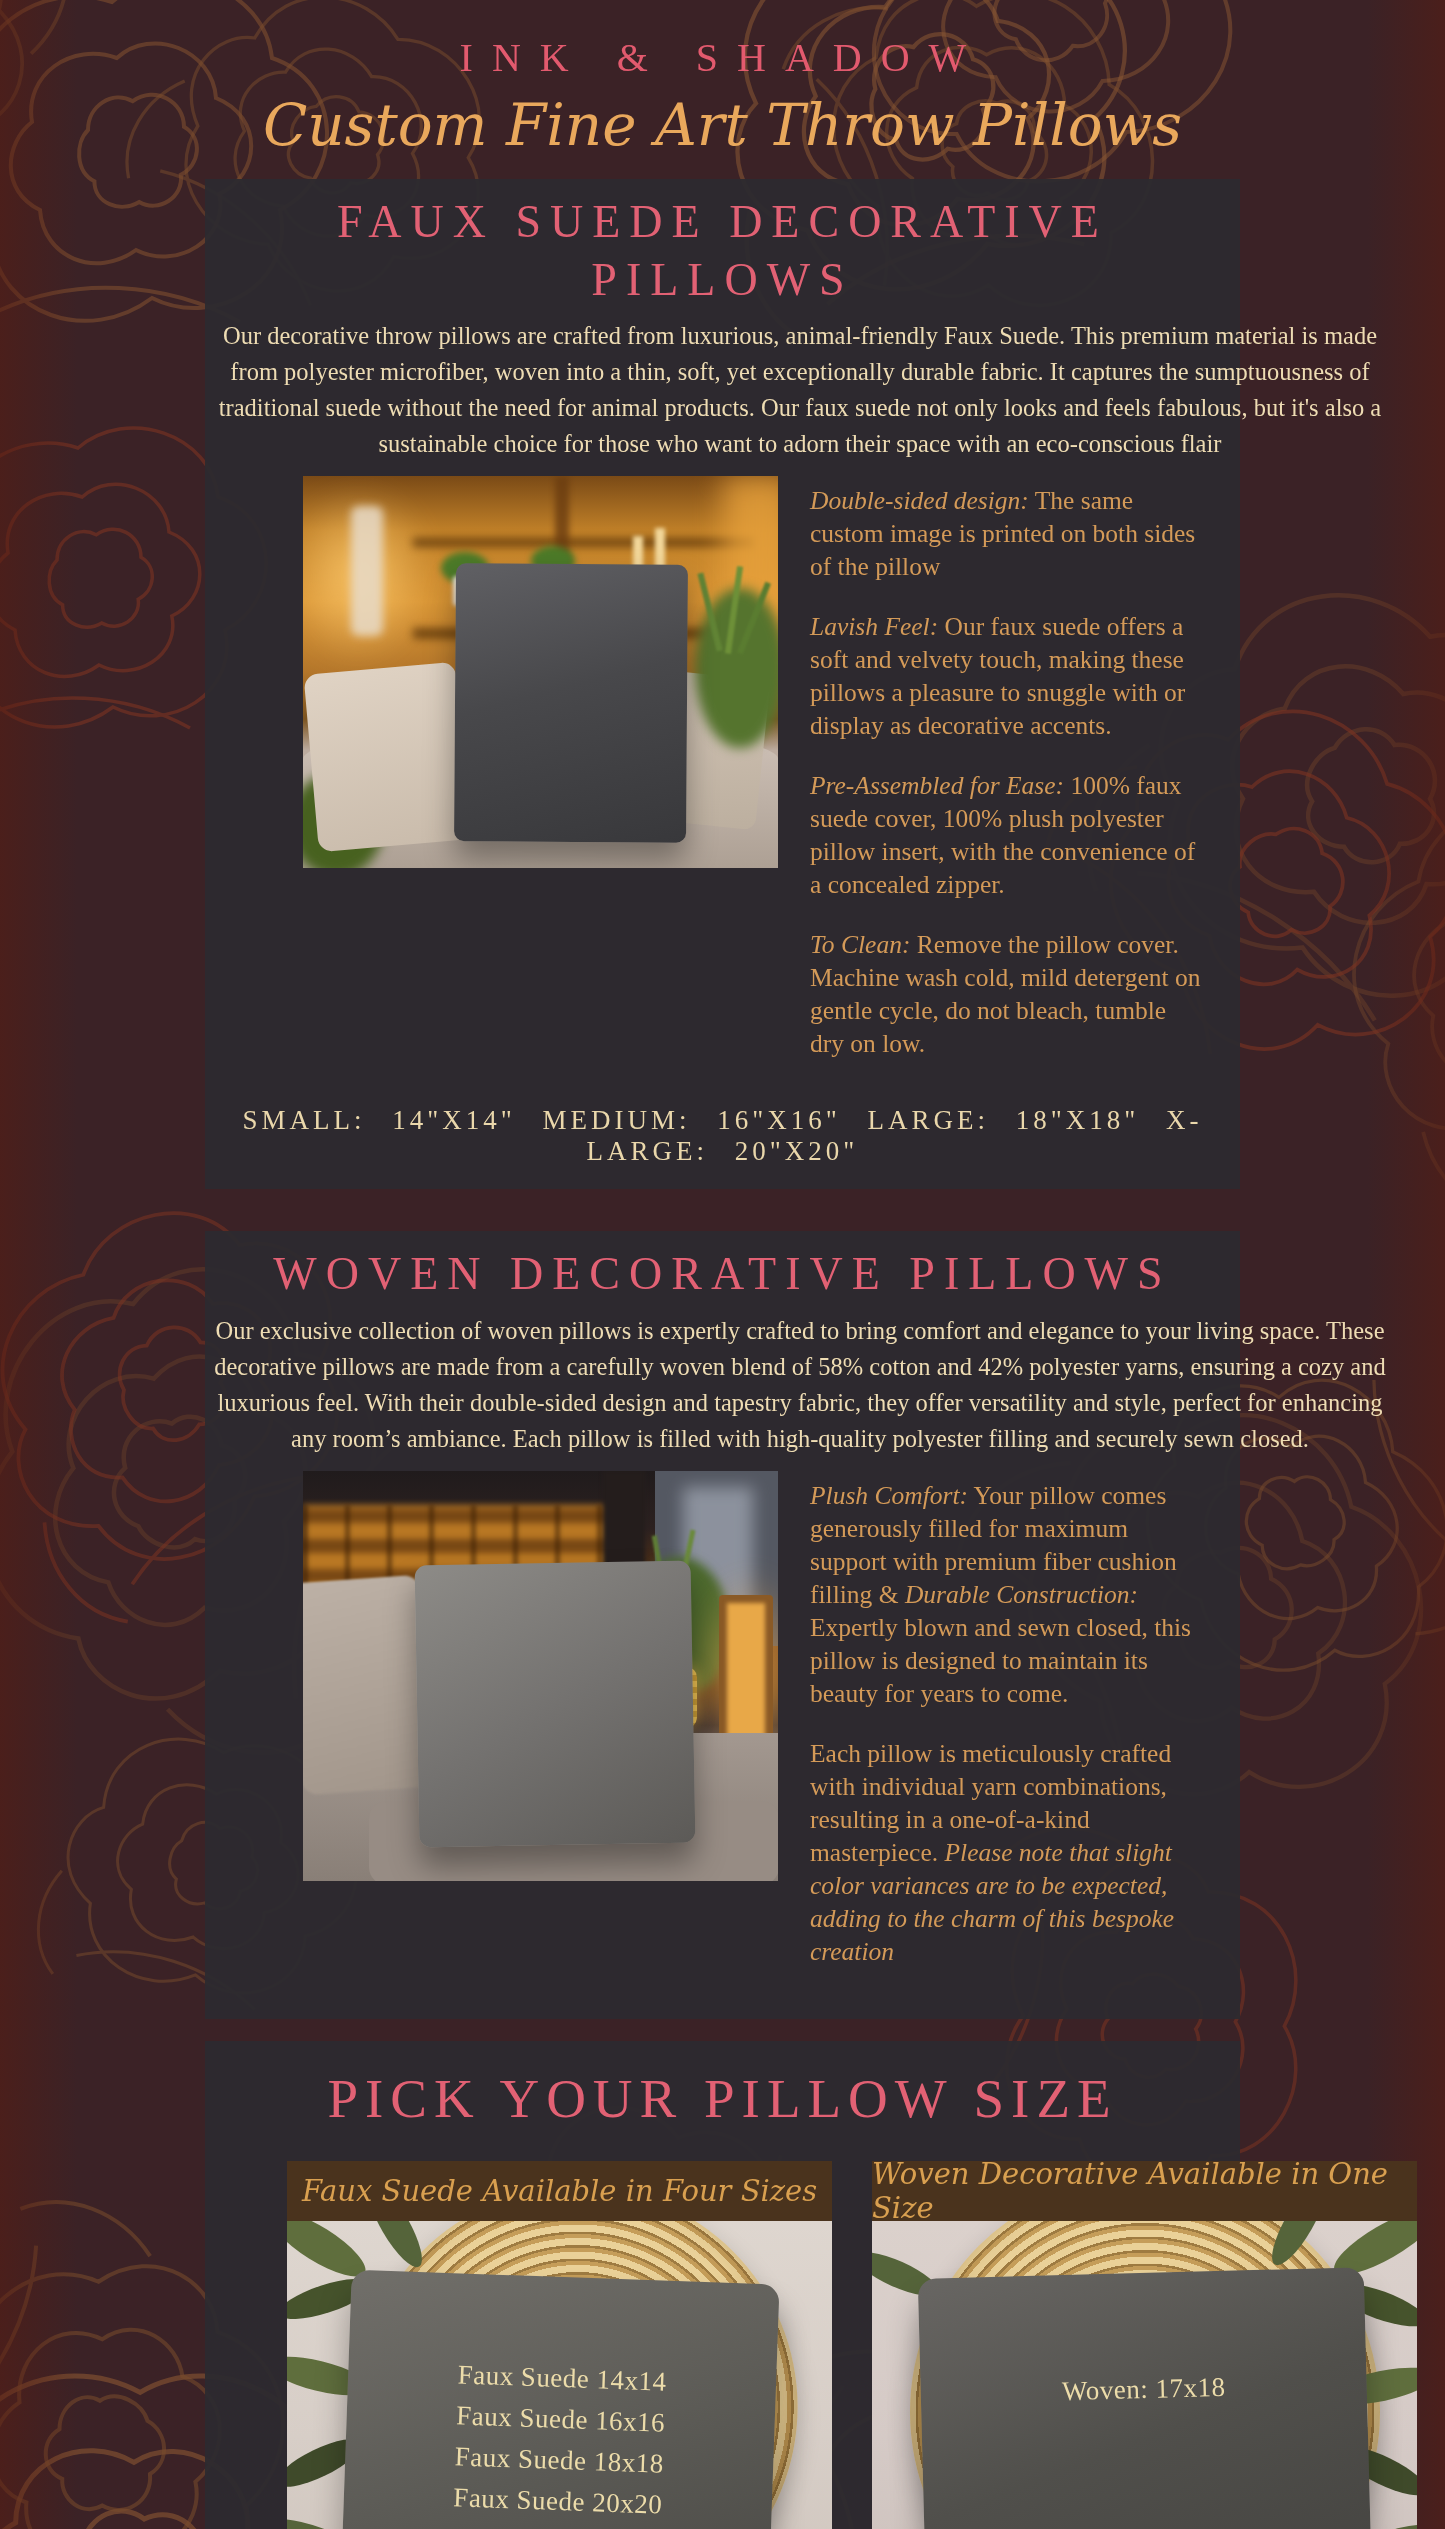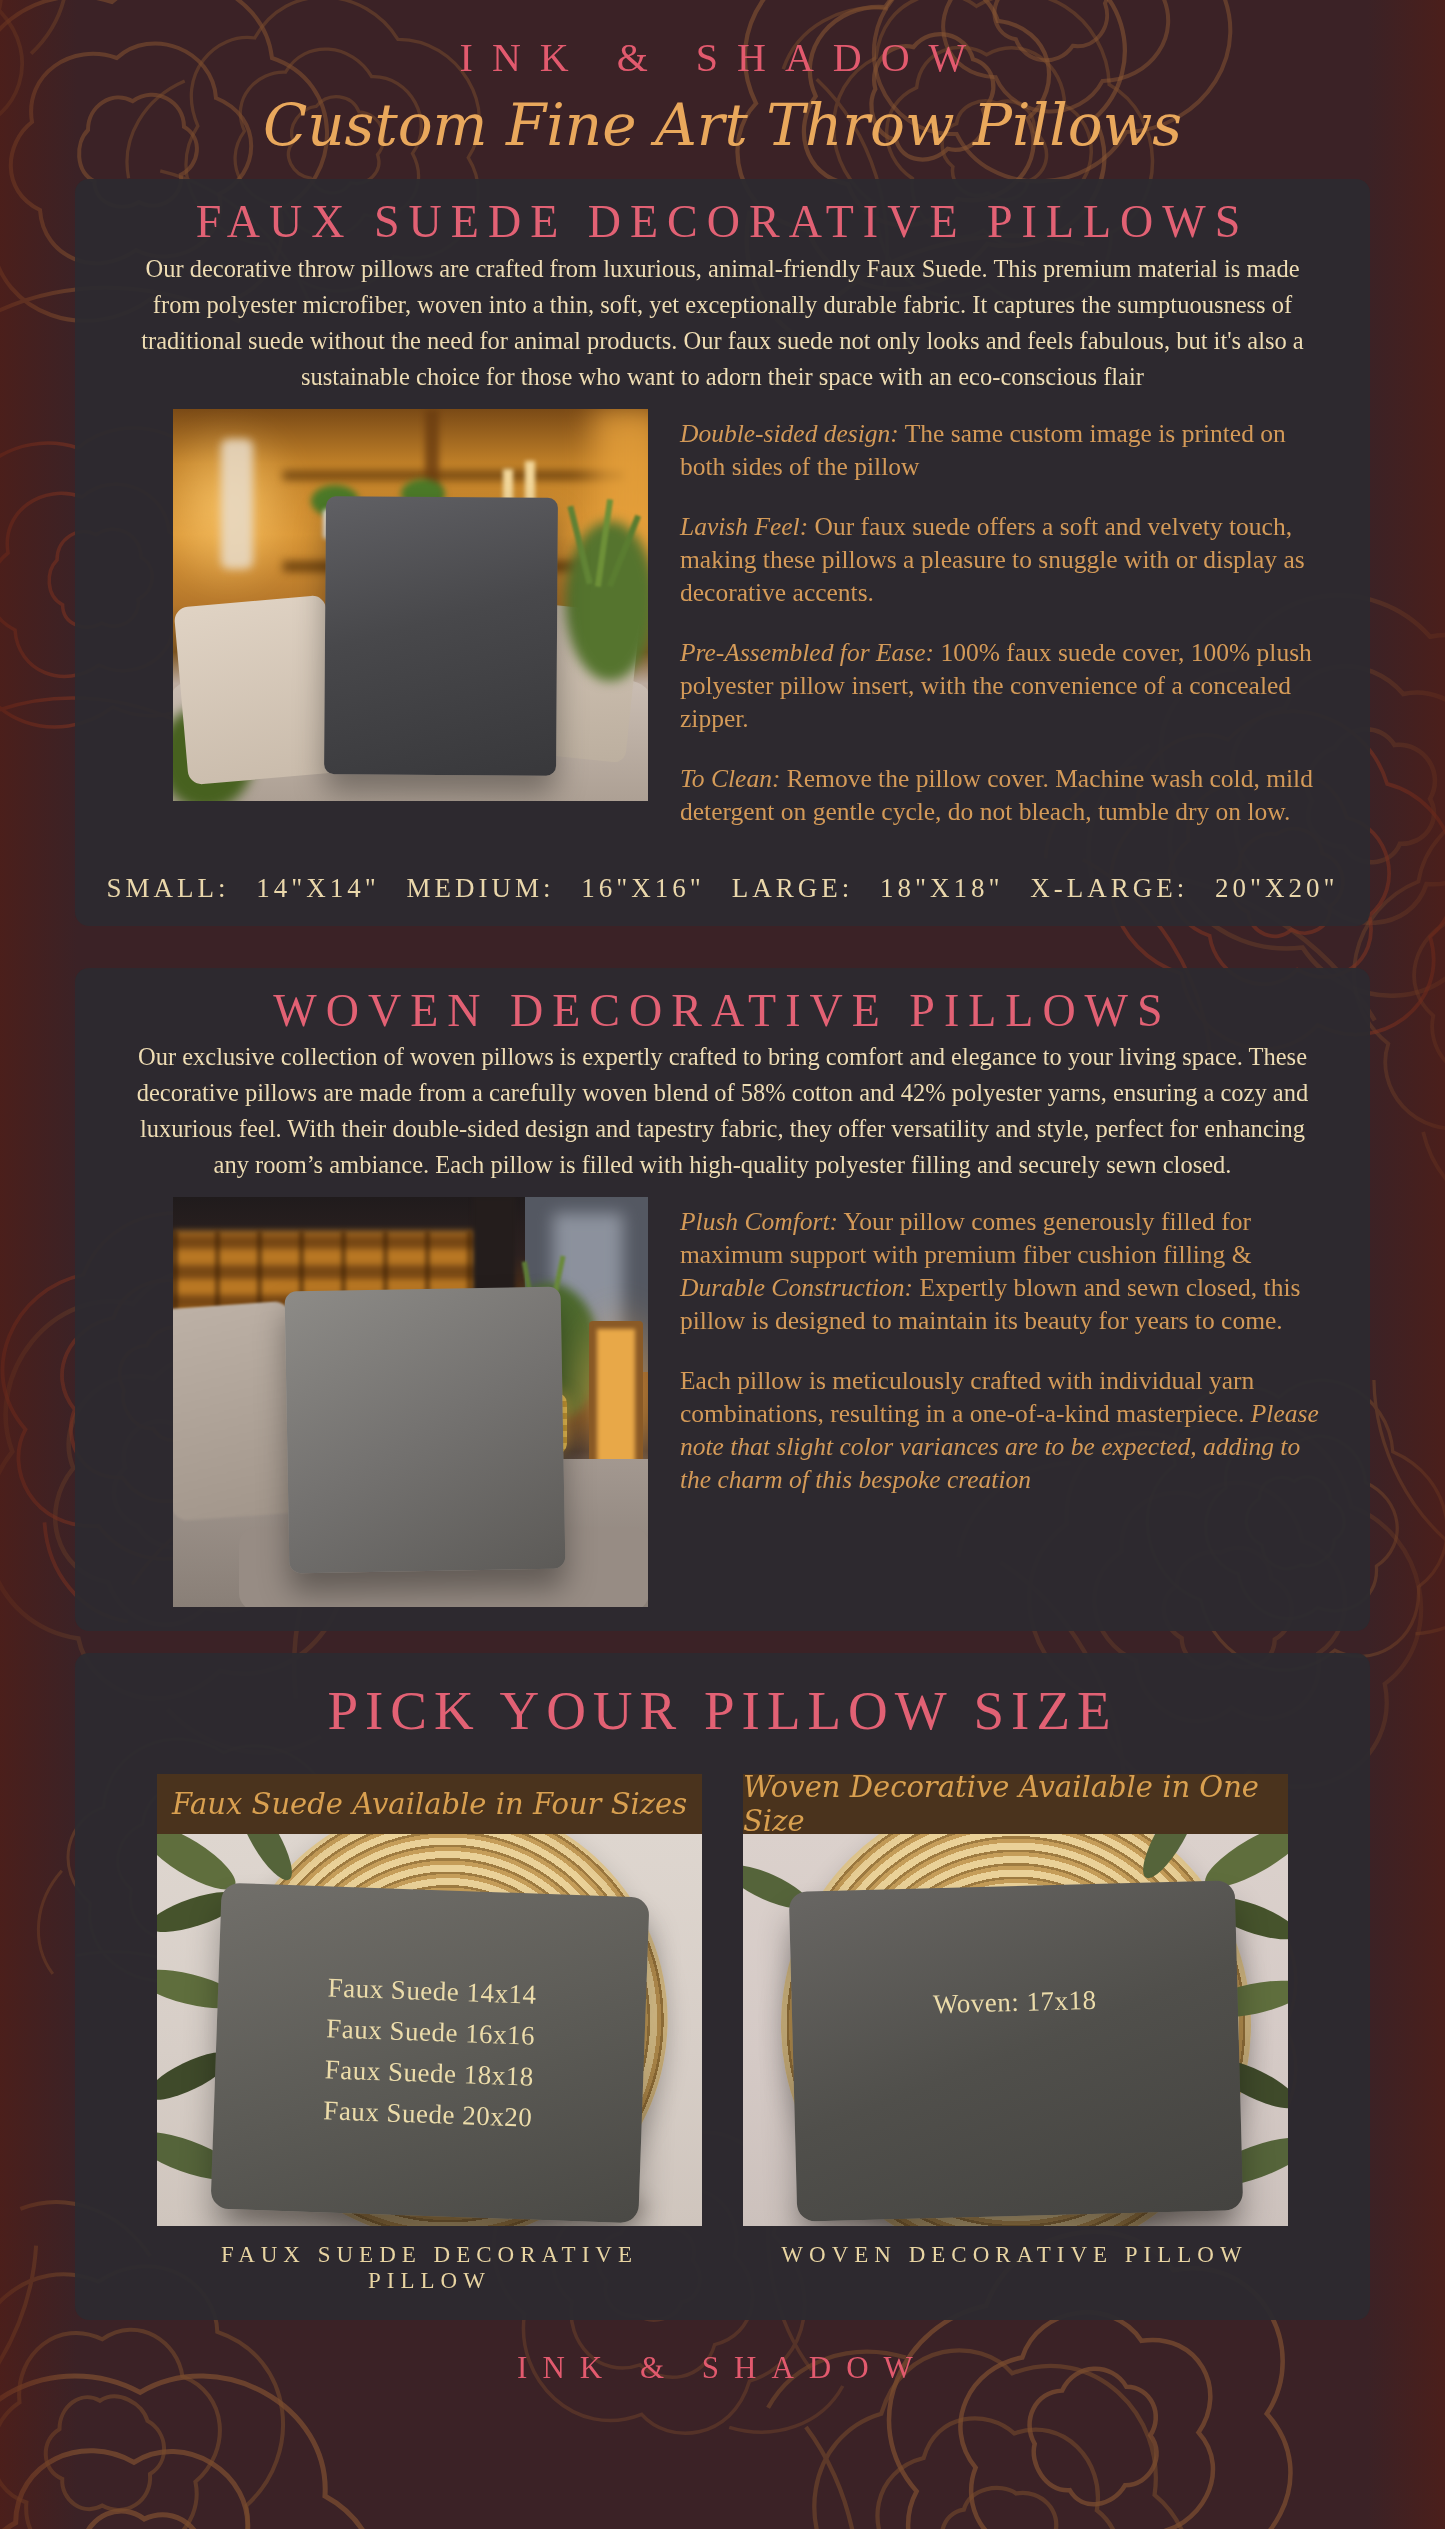--- a/index.html
+++ b/index.html
@@ -21,34 +21,33 @@
     color:#e25a6e; font-size:40px; letter-spacing:19px; font-weight:400;
     font-family:"Liberation Serif",serif;
   }
   .tagline {
     margin-top:10px; color:#e9a85c; font-size:58px; font-style:italic;
     font-family:"DejaVu Serif","Liberation Serif",serif;
   }
 
   
   .panel {
-    position:relative; z-index:2; width:1295px; margin:0 auto;
+    position:relative; z-index:2; width:1035px; margin:0 auto;
     background:rgba(44,42,47,0.95);
-    border-radius:14px;
   }
   .panel-1 { margin-top:20px; padding:14px 0 22px; }
   .panel-2 { margin-top:42px; padding:14px 0 24px; }
   .panel-3 { margin-top:22px; padding:24px 0 26px; }
 
   .section-title {
     text-align:center; color:#e26174; font-size:46px; letter-spacing:9px;
     font-weight:400; line-height:1.25;
   }
   .intro {
-    margin:0 auto 0; width:1190px; text-align:center;
+    margin:10px auto 0; width:1190px; text-align:center;
     color:#eedcb3; font-size:24.5px; line-height:36px;
   }
   .media-row { display:flex; margin-top:14px; padding:0 30px 0 98px; }
   .features { flex:1; padding:8px 6px 0 32px; color:#d49a58; font-size:25.5px; line-height:33px; }
   .features p { margin:0 0 27px; }
   .features .it { font-style:italic; }
   .sizes-line {
     margin-top:18px; text-align:center; color:#ead7ab;
     font-size:27px; letter-spacing:4px; word-spacing:16px;
   }

